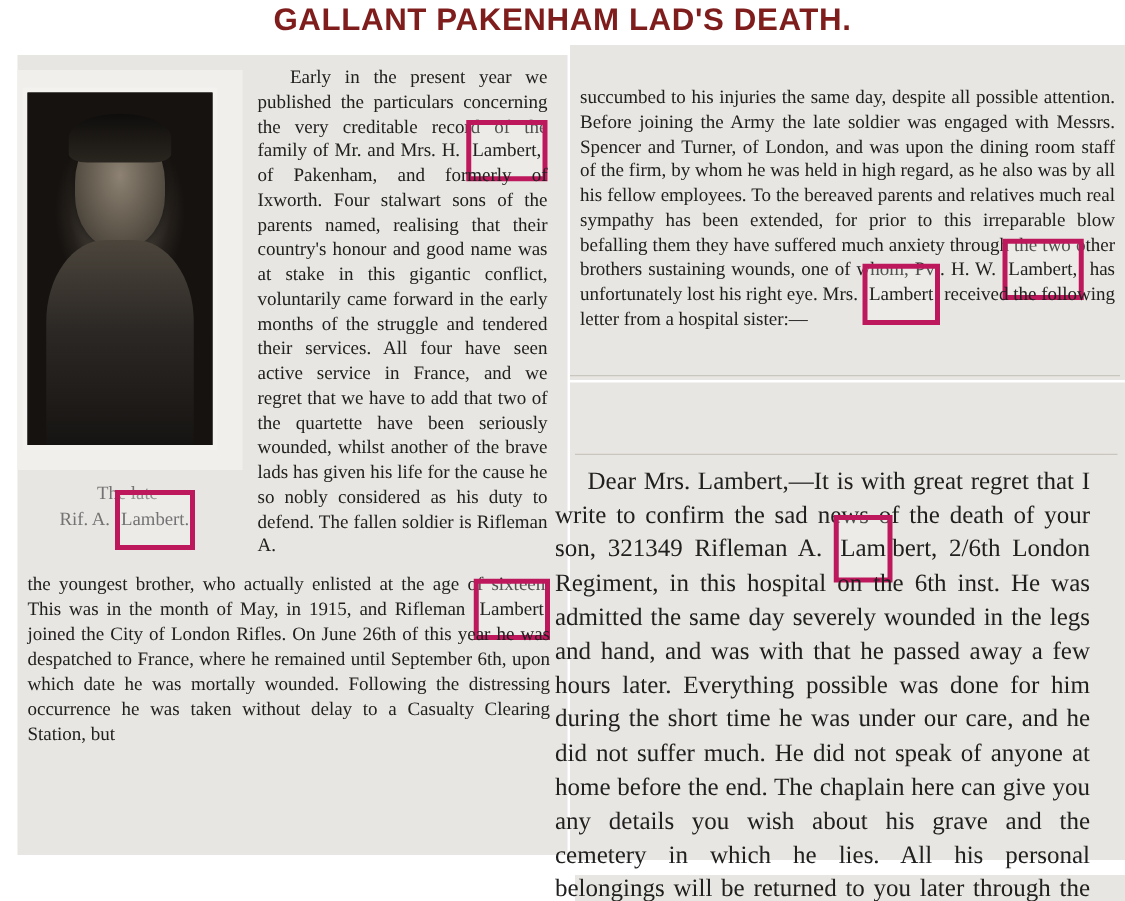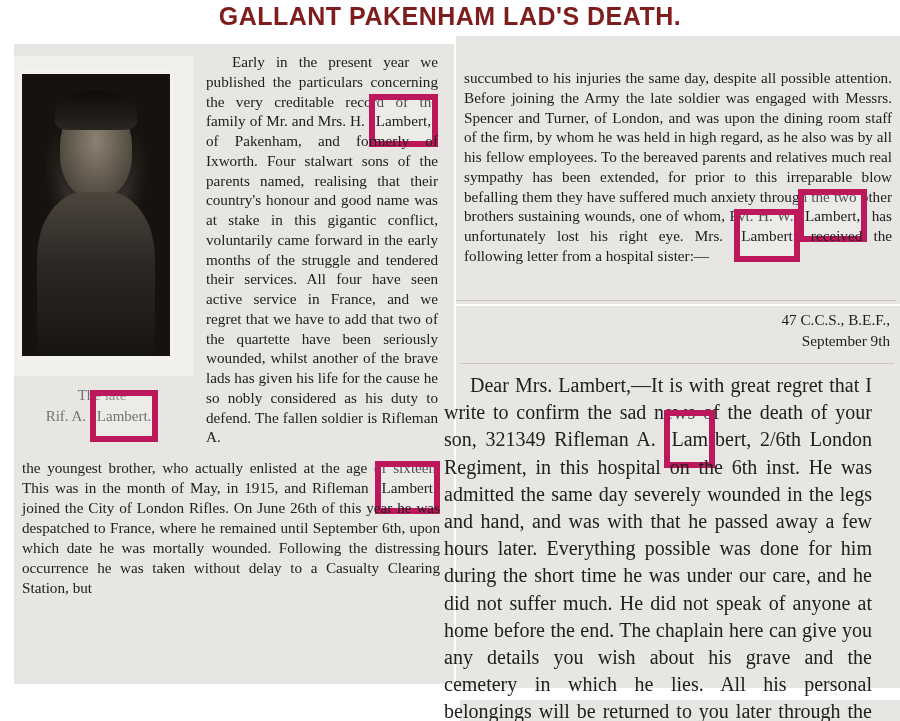--- a/index.html
+++ b/index.html
@@ -97,21 +97,21 @@
     position: absolute;
     left: 14px; top: 385px;
     width: 176px;
     text-align: center;
     font-size: 15px;
     color: #737373;
     line-height: 1.4;
   }
   
   .hl {
-    border: 6px solid #be185d;
+    border: 4px solid #be185d;
     padding: 12px 1px;
     background: rgba(255,255,255,0.22);
   }
   .footer {
     position: absolute;
     left: 33px; top: 688px;
     font-family: "Liberation Sans", sans-serif;
     font-weight: bold;
     font-size: 16.5px;
     color: #151515;
@@ -162,23 +162,19 @@
   </div>
 
   <div class="col" style="left:22px; top:458px; width:418px; font-size:15.2px; line-height:1.32;">
     <p><span> the youngest brother, who actually enlisted at the age of sixteen. This was in the month of May, in 1915, and Rifleman </span><span class="hl">Lambert</span><span> joined the City of London Rifles. On June 26th of this year he was despatched to France, where he remained until September 6th, upon which date he was mortally wounded. Following the distressing occurrence he was taken without delay to a Casualty Clearing Station, but</span></p>
   </div>
 
   <div class="col" style="left:464px; top:40px; width:428px; font-size:15.2px; line-height:1.30;margin-top:28px;">
     <p><span>succumbed to his injuries the same day, despite all possible attention. Before joining the Army the late soldier was engaged with Messrs. Spencer and Turner, of London, and was upon the dining room staff of the firm, by whom he was held in high regard, as he also was by all his fellow employees. To the bereaved parents and relatives much real sympathy has been extended, for prior to this irreparable blow befalling them they have suffered much anxiety through the two other brothers sustaining wounds, one of whom, Pvt. H. W. </span><span class="hl">Lambert,</span><span> has unfortunately lost his right eye. Mrs. </span><span class="hl">Lambert</span><span> received the following letter from a hospital sister:—</span></p>
   </div>
 
-  <div class="col" style="left:560px; top:310px; width:330px; font-size:15.2px; line-height:1.35; text-align:right;">
-    <div>47 C.C.S., B.E.F.,</div>
-    <div>September 9th</div>
-  </div>
 
   <div class="col" style="left:444px; top:372px; width:428px; font-size:20px; line-height:1.36;">
     <p class="ind"><span>Dear Mrs. Lambert,—It is with great regret that I write to confirm the sad news of the death of your son, 321349 Rifleman A. </span><span class="hl">Lam</span><span>bert, 2/6th London Regiment, in this hospital on the 6th inst. He was admitted the same day severely wounded in the legs and hand, and was with that he passed away a few hours later. Everything possible was done for him during the short time he was under our care, and he did not suffer much. He did not speak of anyone at home before the end. The chaplain here can give you any details you wish about his grave and the cemetery in which he lies. All his personal belongings will be returned to you later through the War Office. With sincerest sympathy.—I am, yours truly, C. M. Roy, Sister-in-charge.</span></p>
   </div>
 
 
 </div>
 
 </body></html>

